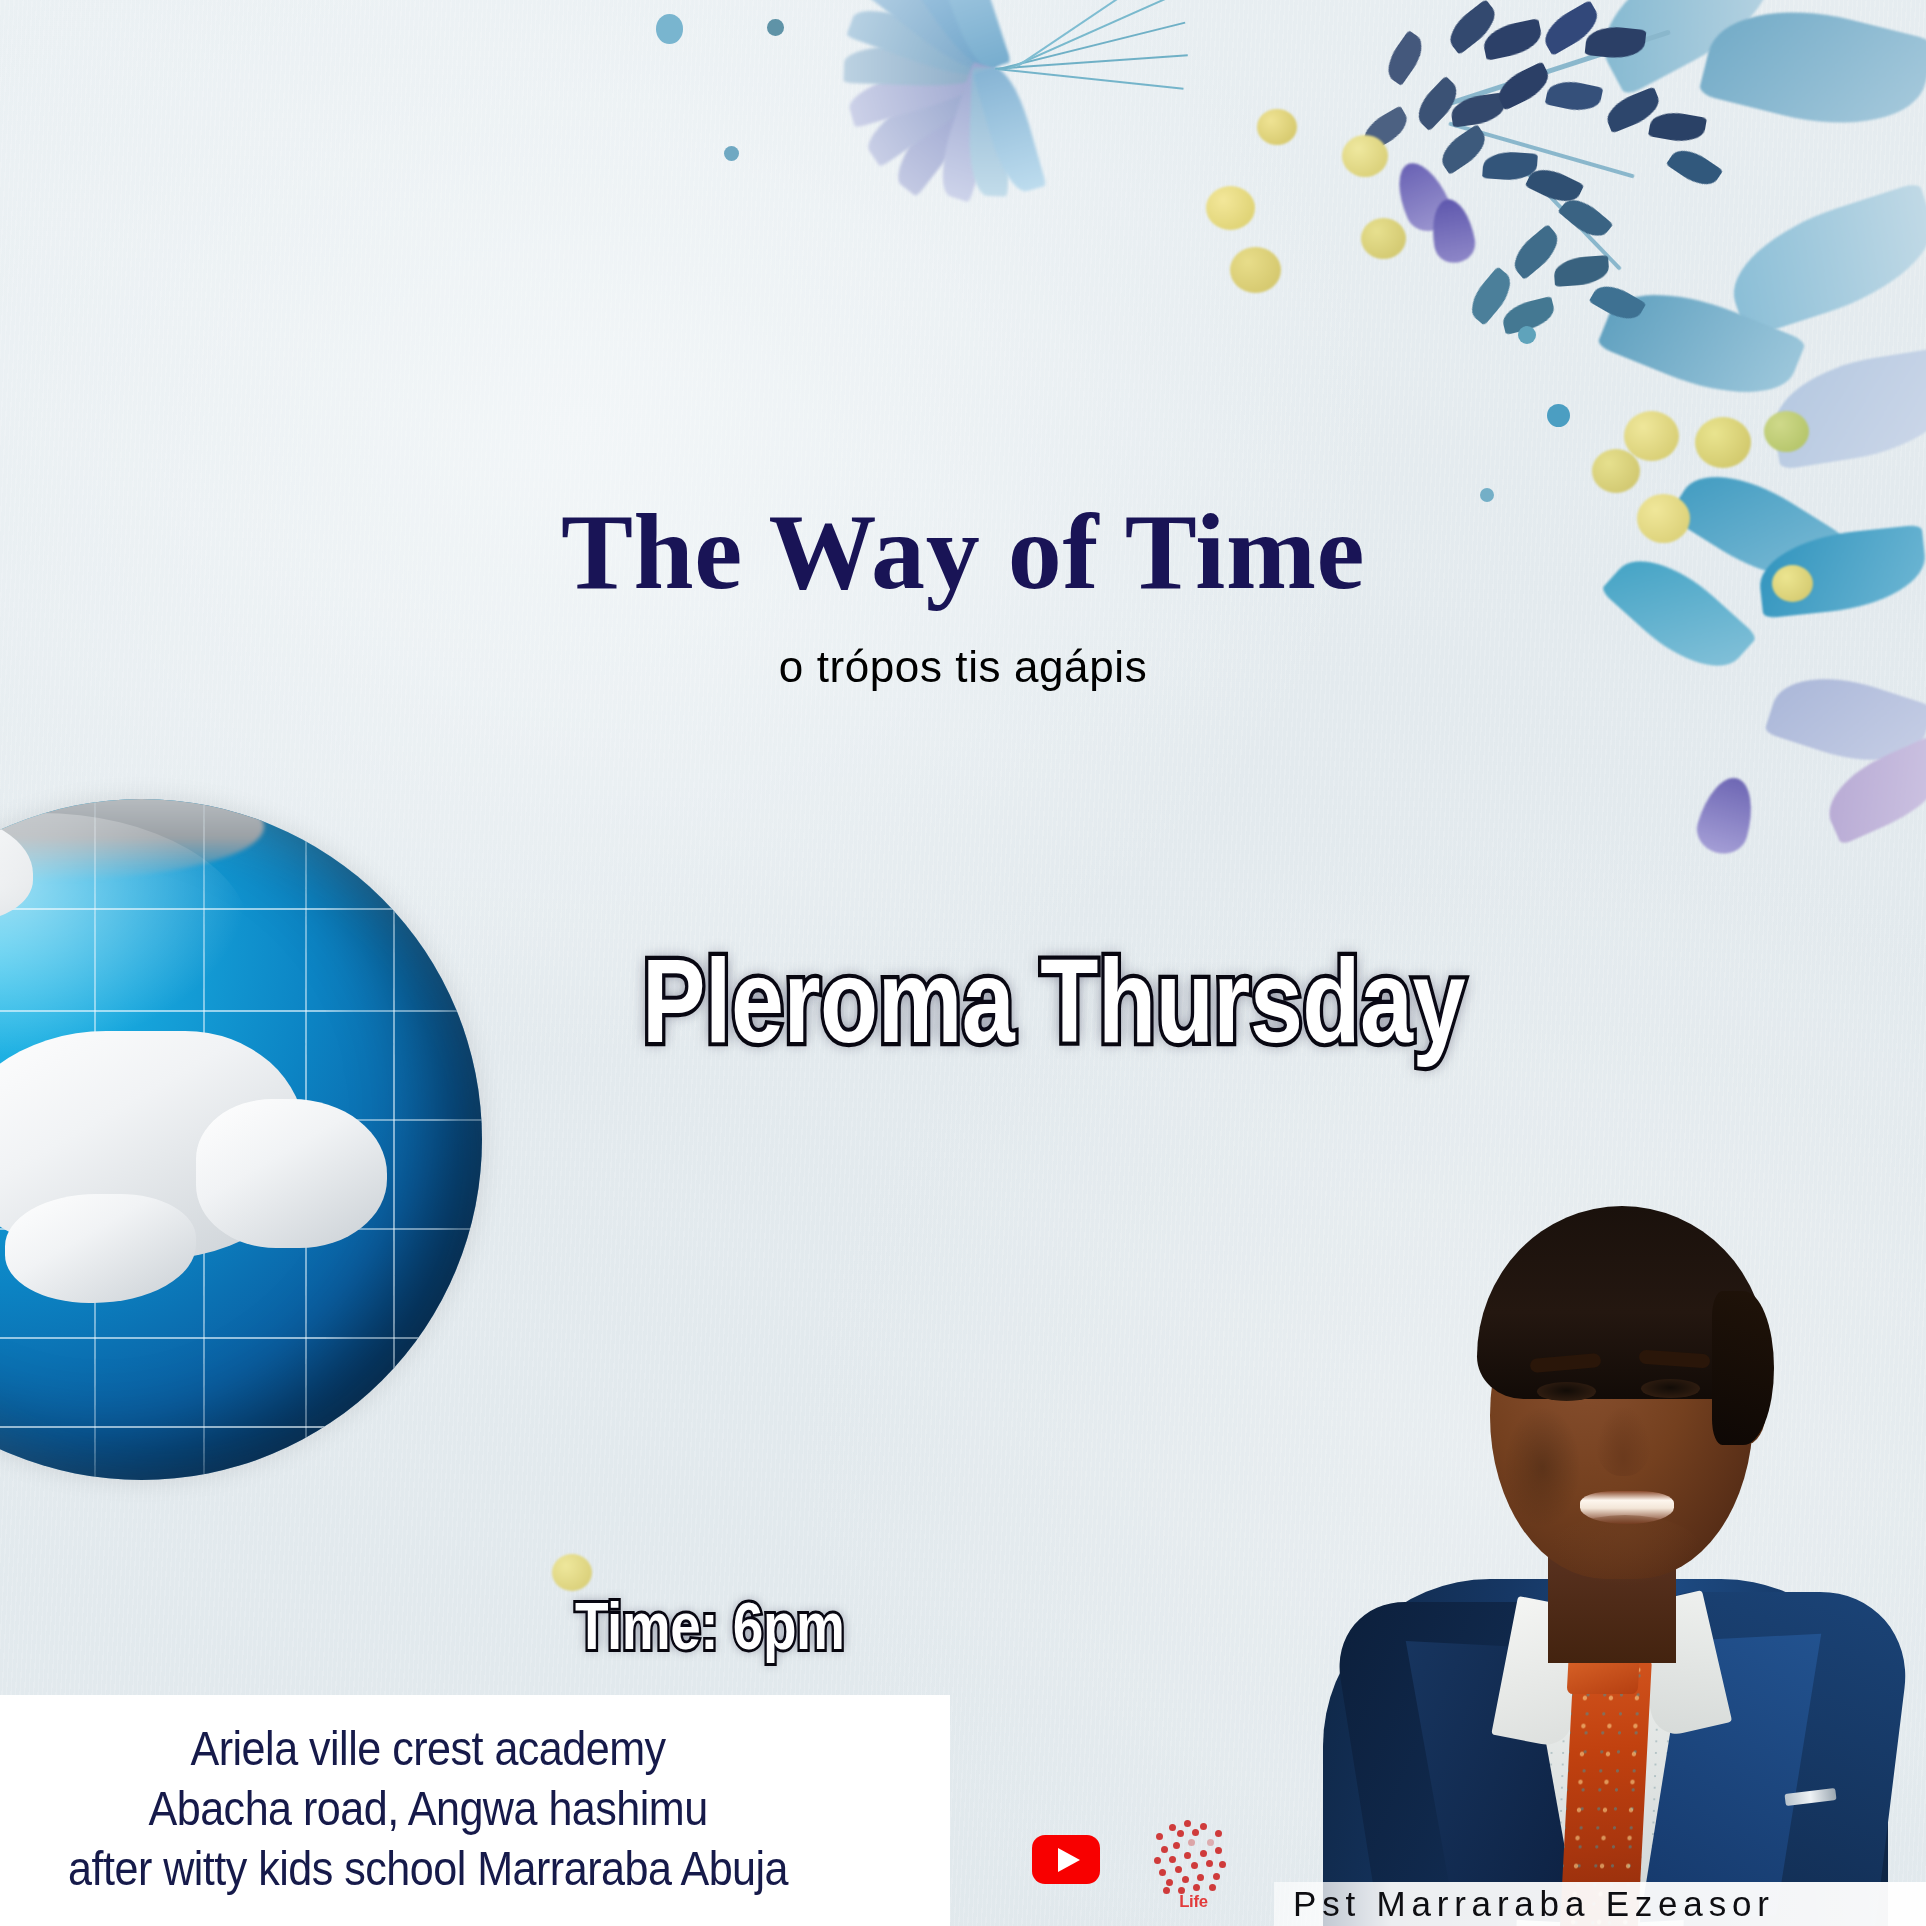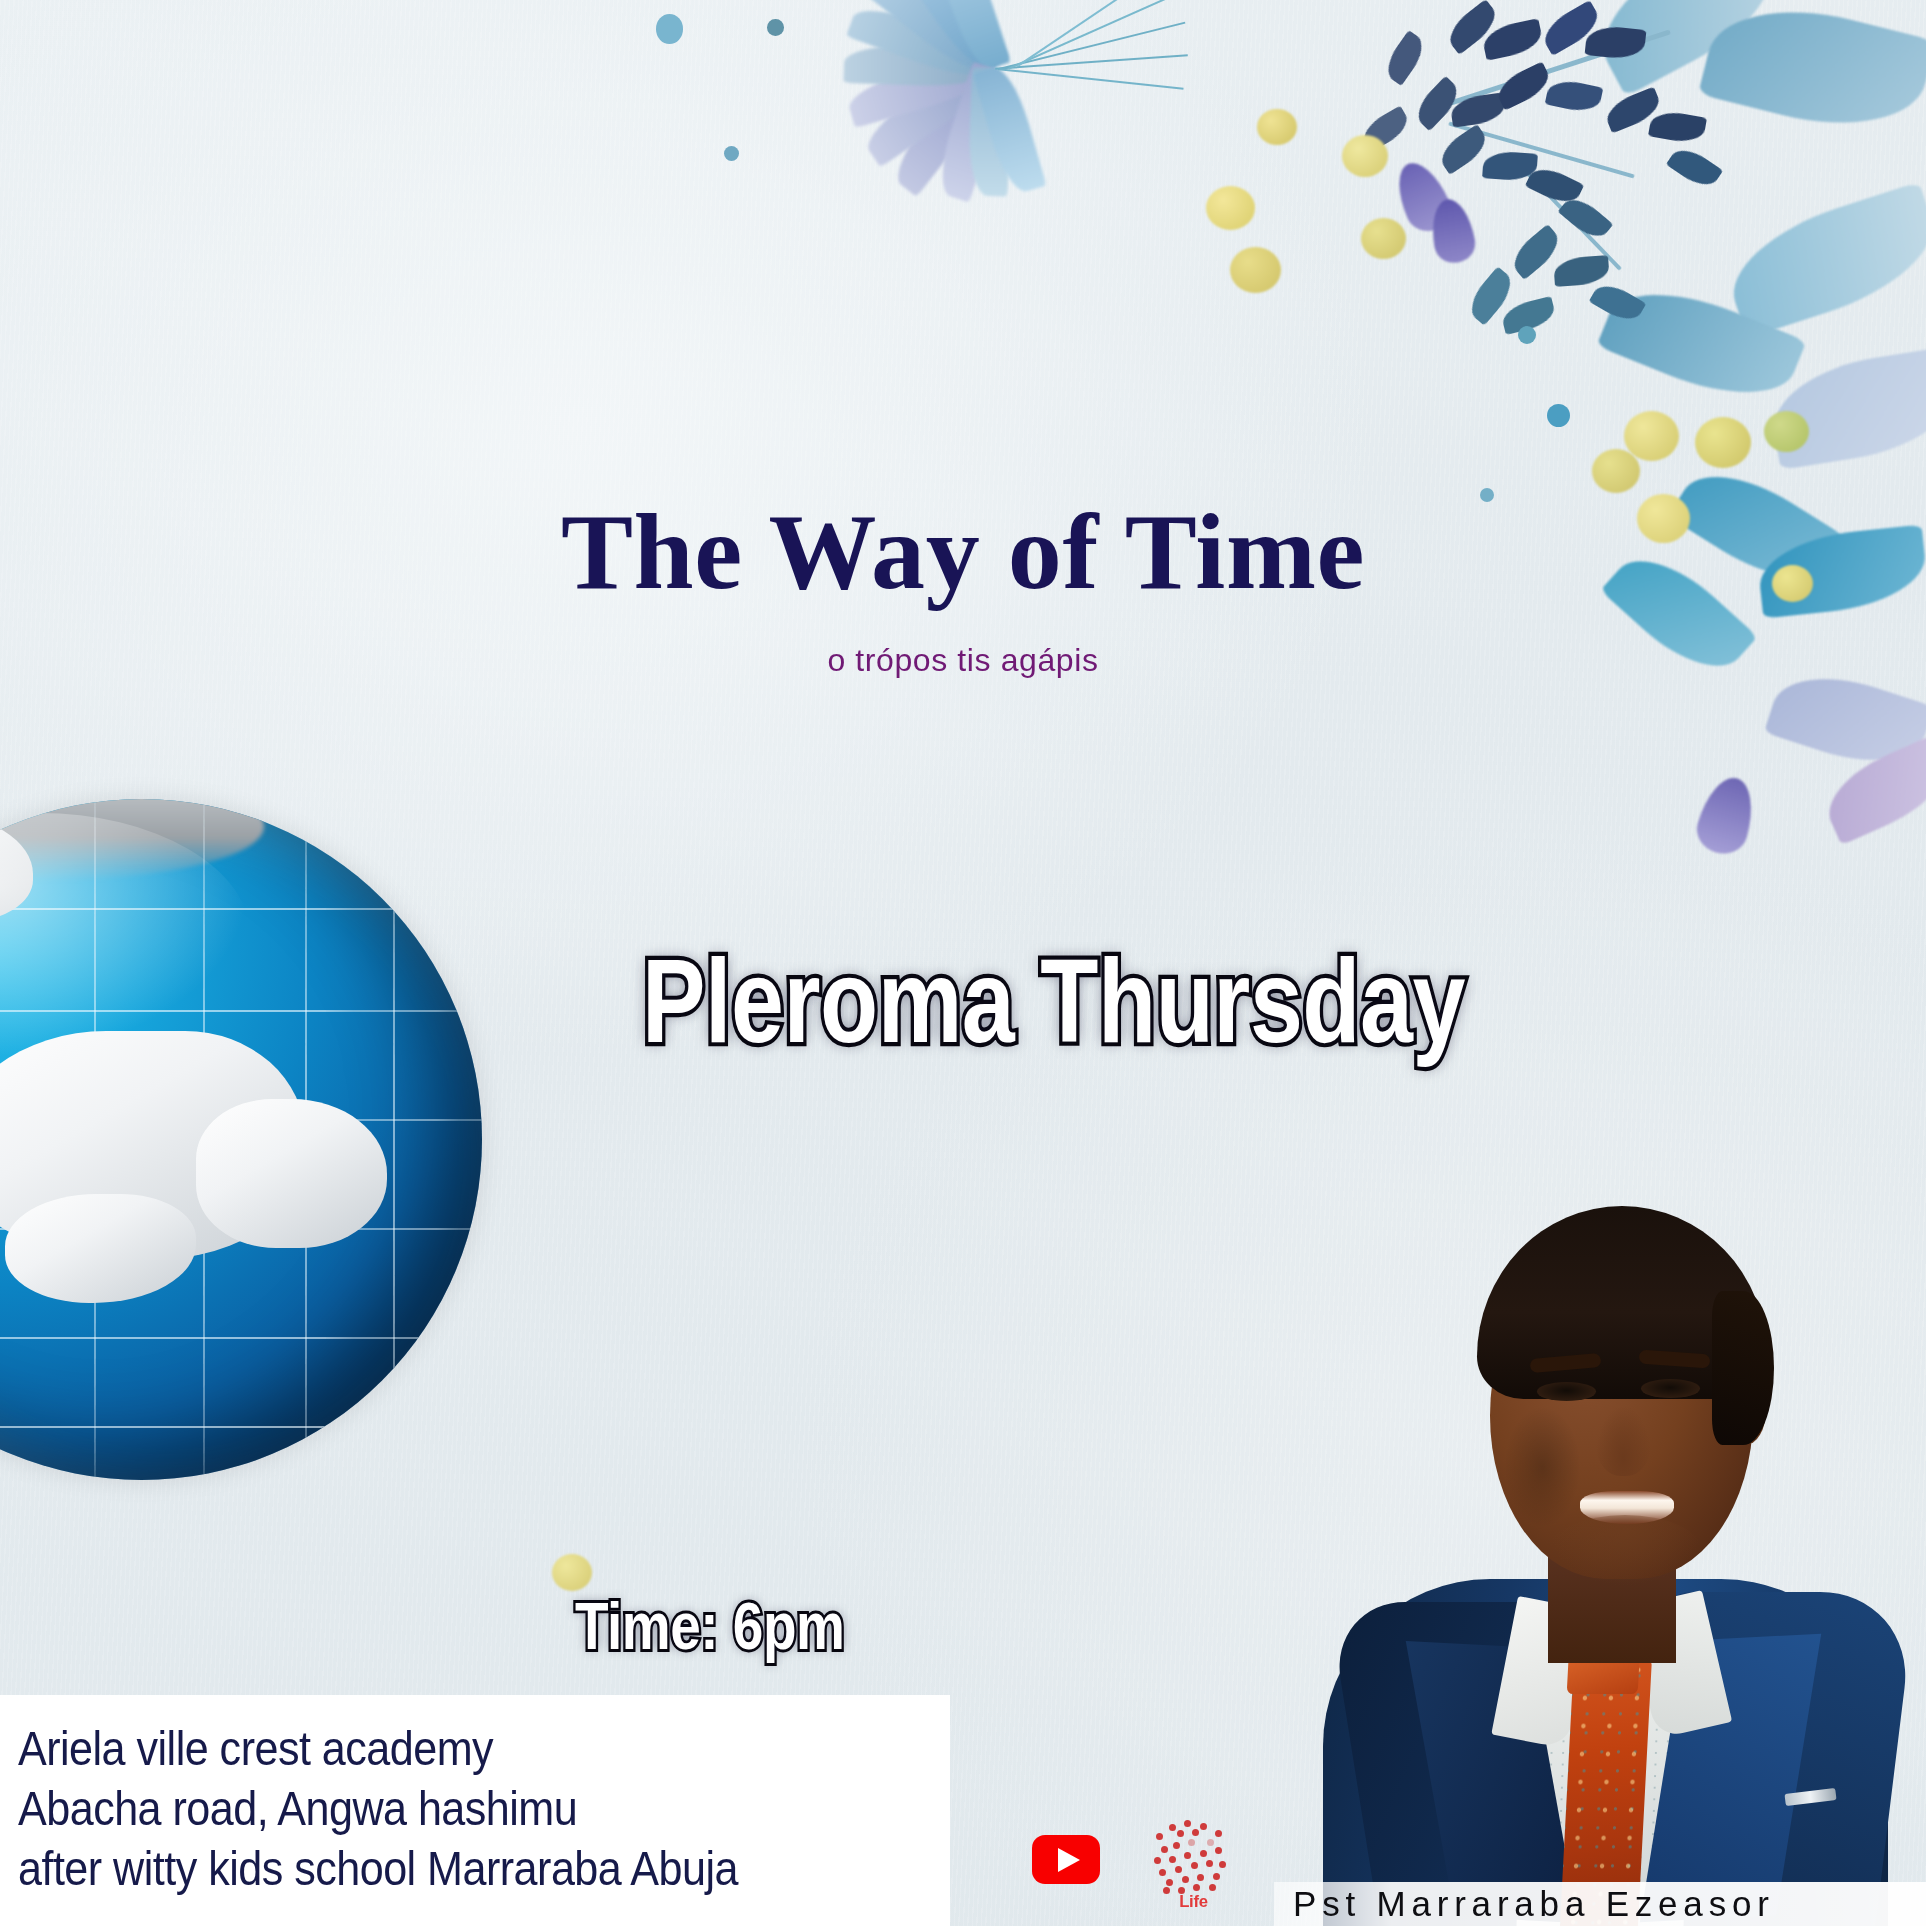--- a/index.html
+++ b/index.html
@@ -91,21 +91,21 @@
 
   
   #headline{
     position:absolute;left:0;right:0;top:498px;text-align:center;
     font-family:"Liberation Serif",serif;
     font-size:108px;font-weight:700;color:#191456;letter-spacing:0.6px;
     line-height:1;
   }
   #subhead{
     position:absolute;left:0;right:0;top:642px;text-align:center;
-    font-size:32px;font-weight:300;color:#701a75;letter-spacing:0.6px;
+    font-size:44px;font-weight:300;color:#000000;letter-spacing:0.6px;
   }
 
   
   #pleroma{
     position:absolute;left:642px;top:941px;
     font-size:119px;font-weight:700;color:#ffffff;
     font-stretch:condensed;
     transform:scaleX(.80);transform-origin:left center;
     letter-spacing:-0.6px;line-height:1;white-space:nowrap;
     -webkit-text-stroke:8.3px #07060c;
@@ -120,20 +120,21 @@
     -webkit-text-stroke:5.8px #07060c;
     paint-order:stroke fill;
     text-shadow:0 0 11.6px rgba(20,18,50,.5);
   }
 
   
   #address-box{
     position:absolute;left:0;top:1695px;width:950px;height:231px;
     background:#ffffff;
     padding:24.4px 0 0 18px;
+    text-align:center;
   }
   #address-box .ln{
     display:block;color:#161a4a;font-weight:400;
     font-size:49px;line-height:1.22;
     transform:scaleX(.88);transform-origin:left center;
     white-space:nowrap;letter-spacing:-0.6px;
   }
 
   
   #social{position:absolute;left:1032px;top:1829px;width:238px;height:98px;}

